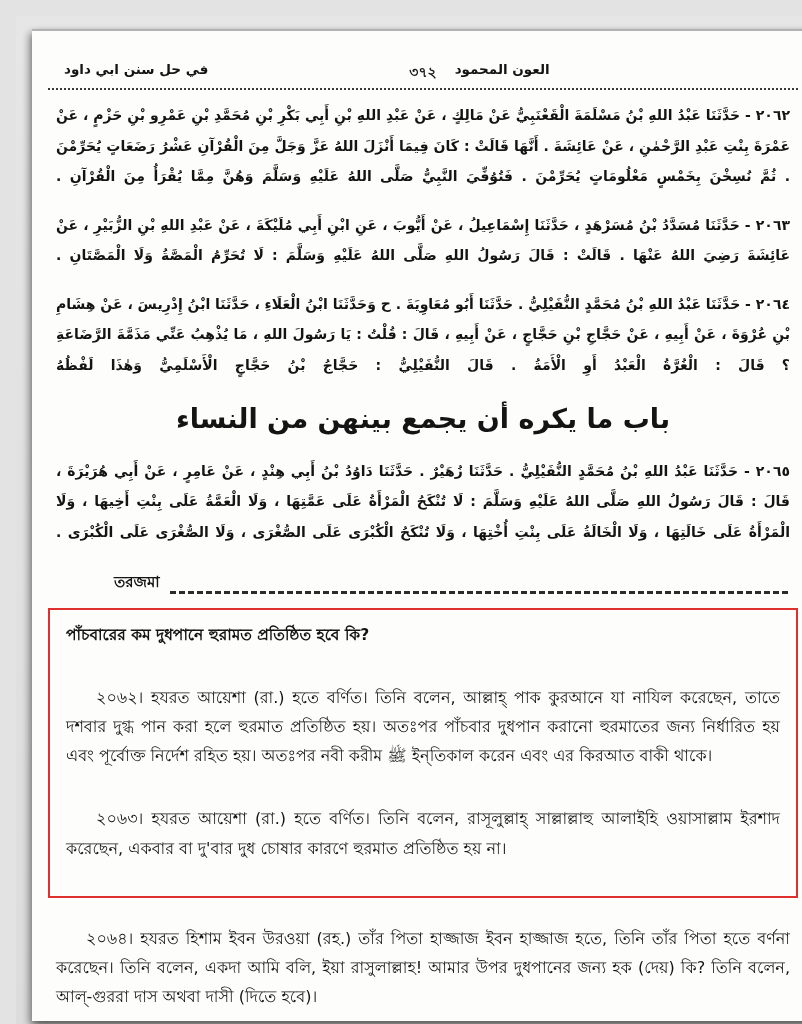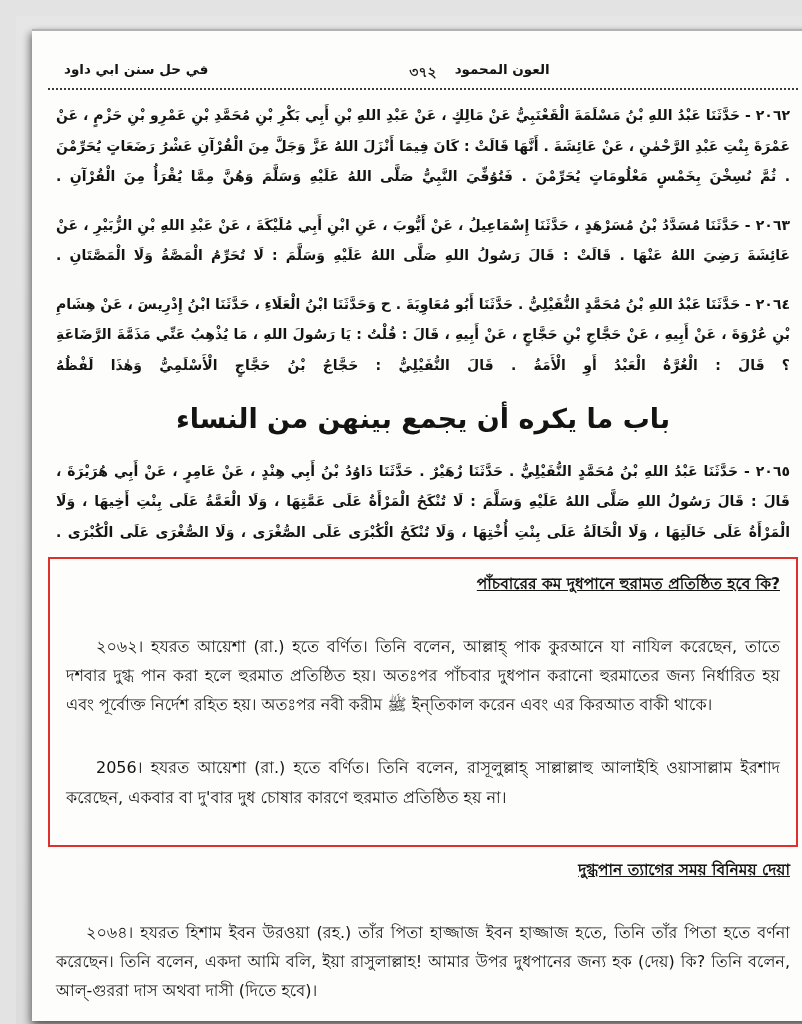--- a/index.html
+++ b/index.html
@@ -52,23 +52,22 @@
   .div-label{font-weight:bold;font-size:15px;padding:0 8px 0 58px;white-space:nowrap;}
   .div-dashes{flex:1;height:0;border-bottom:3px dashed #2b2b2b;margin:4px 2px 0 2px;}
   
   .red-box{
     border:2.5px solid var(--red);
     padding:2px 8px 7px 8px;
     margin:1px 0 3px 0;
   }
   
   .bn-heading{
-    text-align:right;font-weight:bold;font-size:15.5px;
+    text-align:left;font-weight:bold;font-size:15.5px;
     margin:3px 0 2px;
-    text-decoration:underline;
   }
   .bn-para{
     font-size:16px;line-height:1.82;text-align:justify;
     text-indent:30px;margin:18px 0;
   }
 </style>
 </head>
 <body>
 
 <div class="canvas">
@@ -81,24 +80,27 @@
     </div>
 
     <p class="ar-hadith">٢٠٦٢ - حَدَّثَنَا عَبْدُ اللهِ بْنُ مَسْلَمَةَ الْقَعْنَبِيُّ عَنْ مَالِكٍ ، عَنْ عَبْدِ اللهِ بْنِ أَبِي بَكْرِ بْنِ مُحَمَّدِ بْنِ عَمْرِو بْنِ حَزْمٍ ، عَنْ عَمْرَةَ بِنْتِ عَبْدِ الرَّحْمٰنِ ، عَنْ عَائِشَةَ . أَنَّهَا قَالَتْ : كَانَ فِيمَا أَنْزَلَ اللهُ عَزَّ وَجَلَّ مِنَ الْقُرْآنِ عَشْرُ رَضَعَاتٍ يُحَرِّمْنَ . ثُمَّ نُسِخْنَ بِخَمْسٍ مَعْلُومَاتٍ يُحَرِّمْنَ . فَتُوُفِّيَ النَّبِيُّ صَلَّى اللهُ عَلَيْهِ وَسَلَّمَ وَهُنَّ مِمَّا يُقْرَأُ مِنَ الْقُرْآنِ .</p>
     <p class="ar-hadith">٢٠٦٣ - حَدَّثَنَا مُسَدَّدُ بْنُ مُسَرْهَدٍ ، حَدَّثَنَا إِسْمَاعِيلُ ، عَنْ أَيُّوبَ ، عَنِ ابْنِ أَبِي مُلَيْكَةَ ، عَنْ عَبْدِ اللهِ بْنِ الزُّبَيْرِ ، عَنْ عَائِشَةَ رَضِيَ اللهُ عَنْهَا . قَالَتْ : قَالَ رَسُولُ اللهِ صَلَّى اللهُ عَلَيْهِ وَسَلَّمَ : لَا تُحَرِّمُ الْمَصَّةُ وَلَا الْمَصَّتَانِ .</p>
 
     <p class="ar-hadith">٢٠٦٤ - حَدَّثَنَا عَبْدُ اللهِ بْنُ مُحَمَّدٍ النُّفَيْلِيُّ . حَدَّثَنَا أَبُو مُعَاوِيَةَ . ح وَحَدَّثَنَا ابْنُ الْعَلَاءِ ، حَدَّثَنَا ابْنُ إِدْرِيسَ ، عَنْ هِشَامِ بْنِ عُرْوَةَ ، عَنْ أَبِيهِ ، عَنْ حَجَّاجِ بْنِ حَجَّاجٍ ، عَنْ أَبِيهِ ، قَالَ : قُلْتُ : يَا رَسُولَ اللهِ ، مَا يُذْهِبُ عَنِّي مَذَمَّةَ الرَّضَاعَةِ ؟ قَالَ : الْغُرَّةُ الْعَبْدُ أَوِ الْأَمَةُ . قَالَ النُّفَيْلِيُّ : حَجَّاجُ بْنُ حَجَّاجٍ الْأَسْلَمِيُّ وَهٰذَا لَفْظُهُ</p>
 
     <h1 class="ar-chapter">باب ما يكره أن يجمع بينهن من النساء</h1>
     <p class="ar-hadith">٢٠٦٥ - حَدَّثَنَا عَبْدُ اللهِ بْنُ مُحَمَّدٍ النُّفَيْلِيُّ . حَدَّثَنَا زُهَيْرٌ . حَدَّثَنَا دَاوُدُ بْنُ أَبِي هِنْدٍ ، عَنْ عَامِرٍ ، عَنْ أَبِي هُرَيْرَةَ ، قَالَ : قَالَ رَسُولُ اللهِ صَلَّى اللهُ عَلَيْهِ وَسَلَّمَ : لَا تُنْكَحُ الْمَرْأَةُ عَلَى عَمَّتِهَا ، وَلَا الْعَمَّةُ عَلَى بِنْتِ أَخِيهَا ، وَلَا الْمَرْأَةُ عَلَى خَالَتِهَا ، وَلَا الْخَالَةُ عَلَى بِنْتِ أُخْتِهَا ، وَلَا تُنْكَحُ الْكُبْرَى عَلَى الصُّغْرَى ، وَلَا الصُّغْرَى عَلَى الْكُبْرَى .</p>
 
+    <div class="divider">
+      <span class="div-label">তরজমা</span>
+      <span class="div-dashes"></span>
+    </div>
 
     <div class="red-box">
       <div class="bn-heading">পাঁচবারের কম দুধপানে হুরামত প্রতিষ্ঠিত হবে কি?</div>
       <p class="bn-para">২০৬২। হযরত আয়েশা (রা.) হতে বর্ণিত। তিনি বলেন, আল্লাহ্‌ পাক কুরআনে যা নাযিল করেছেন, তাতে দশবার দুগ্ধ পান করা হলে হুরমাত প্রতিষ্ঠিত হয়। অতঃপর পাঁচবার দুধপান করানো হুরমাতের জন্য নির্ধারিত হয় এবং পূর্বোক্ত নির্দেশ রহিত হয়। অতঃপর নবী করীম ﷺ ইন্‌তিকাল করেন এবং এর কিরআত বাকী থাকে।</p>
-      <p class="bn-para">2056। হযরত আয়েশা (রা.) হতে বর্ণিত। তিনি বলেন, রাসূলুল্লাহ্‌ সাল্লাল্লাহু আলাইহি ওয়াসাল্লাম ইরশাদ করেছেন, একবার বা দু'বার দুধ চোষার কারণে হুরমাত প্রতিষ্ঠিত হয় না।</p>
+      <p class="bn-para">২০৬৩। হযরত আয়েশা (রা.) হতে বর্ণিত। তিনি বলেন, রাসূলুল্লাহ্‌ সাল্লাল্লাহু আলাইহি ওয়াসাল্লাম ইরশাদ করেছেন, একবার বা দু'বার দুধ চোষার কারণে হুরমাত প্রতিষ্ঠিত হয় না।</p>
     </div>
 
-    <div class="bn-heading">দুগ্ধপান ত্যাগের সময় বিনিময় দেয়া</div>
     <p class="bn-para">২০৬৪। হযরত হিশাম ইবন উরওয়া (রহ.) তাঁর পিতা হাজ্জাজ ইবন হাজ্জাজ হতে, তিনি তাঁর পিতা হতে বর্ণনা করেছেন। তিনি বলেন, একদা আমি বলি, ইয়া রাসুলাল্লাহ! আমার উপর দুধপানের জন্য হক (দেয়) কি? তিনি বলেন, আল্‌-গুররা দাস অথবা দাসী (দিতে হবে)।</p>
 
   </div>
 </div>
 
 </body></html>

